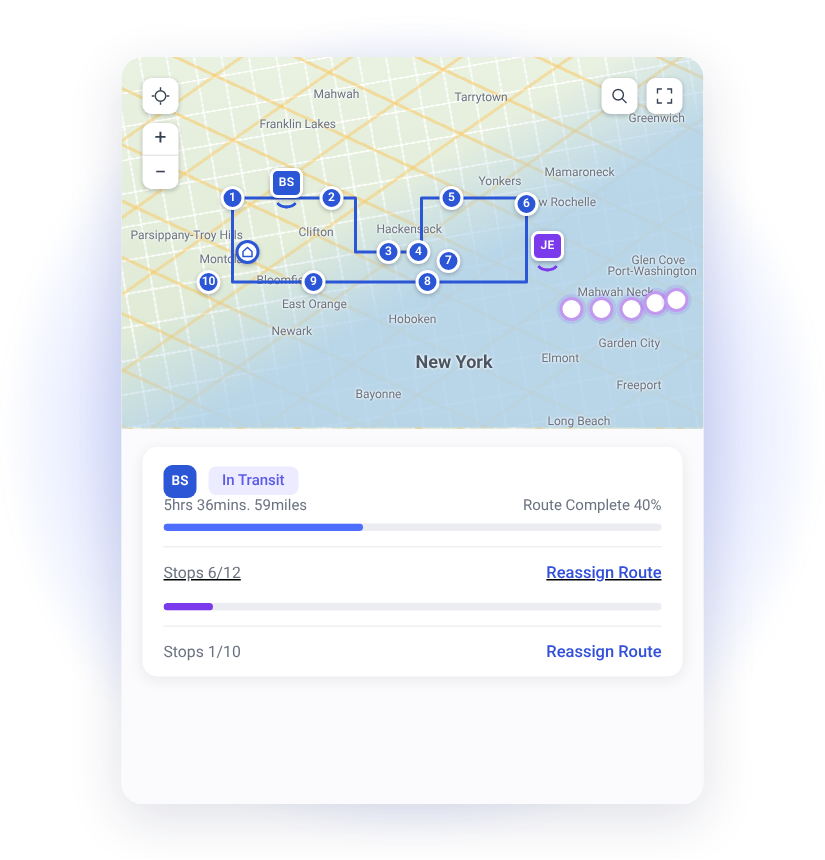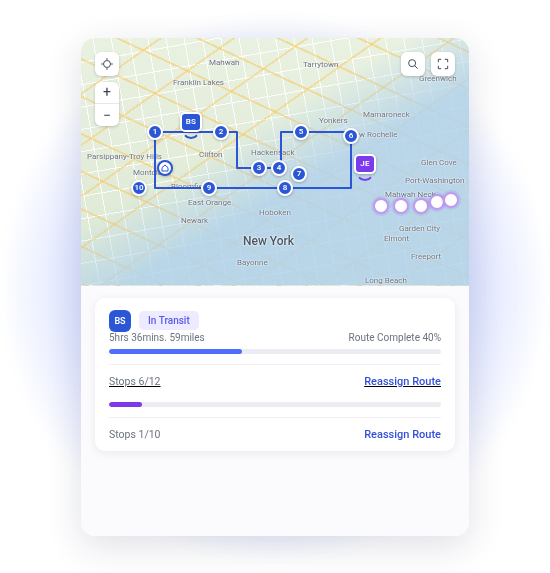--- a/index.html
+++ b/index.html
@@ -151,38 +151,38 @@
     </div>
     <div class="ctrl expand">
       <svg class="icon-svg" viewBox="0 0 24 24">
           <polyline points="4 9 4 4 9 4"></polyline>
           <polyline points="20 9 20 4 15 4"></polyline>
           <polyline points="4 15 4 20 9 20"></polyline>
           <polyline points="20 15 20 20 15 20"></polyline>
         </svg>
     </div>
 
-    <span class="map-label big" style="left:162px; top:196px;">New York</span>
+    <span class="map-label big" style="left:196px; top:196px;font-weight:bold;">New York</span>
     <span class="map-label" style="left:100px; top:178px;">Newark</span>
     <span class="map-label" style="left:238px; top:78px;">Yonkers</span>
     <span class="map-label" style="left:170px; top:110px;">Hackensack</span>
     <span class="map-label" style="left:178px; top:170px;">Hoboken</span>
     <span class="map-label" style="left:118px; top:112px;">Clifton</span>
     <span class="map-label" style="left:52px; top:130px;">Montclair</span>
     <span class="map-label" style="left:90px; top:144px;">Bloomfield</span>
     <span class="map-label" style="left:75px; top:160px;padding-left:32px;">East Orange</span>
     <span class="map-label" style="left:128px; top:20px;">Mahwah</span>
     <span class="map-label" style="left:222px; top:22px;">Tarrytown</span>
     <span class="map-label" style="left:268px; top:92px;">New Rochelle</span>
     <span class="map-label" style="left:282px; top:72px;">Mamaroneck</span>
-    <span class="map-label" style="left:340px; top:120px;">Glen Cove</span>
+    <span class="map-label" style="left:340px; top:131px;">Glen Cove</span>
     <span class="map-label" style="left:324px; top:138px;">Port-Washington</span>
     <span class="map-label" style="left:304px; top:152px;">Mahwah Neck</span>
     <span class="map-label" style="left:318px; top:186px;">Garden City</span>
-    <span class="map-label" style="left:280px; top:196px;margin-left:23px;">Elmont</span>
+    <span class="map-label" style="left:280px; top:196px;">Elmont</span>
     <span class="map-label" style="left:338px; top:36px;">Greenwich</span>
     <span class="map-label" style="left:330px; top:214px;">Freeport</span>
     <span class="map-label" style="left:284px; top:238px;">Long Beach</span>
     <span class="map-label" style="left:156px; top:220px;">Bayonne</span>
     <span class="map-label" style="left:6px; top:114px;">Parsippany-Troy Hills</span>
     <span class="map-label" style="left:92px; top:40px;">Franklin Lakes</span>
 
     <svg class="route-path" viewBox="0 0 388 248">
       <path d="M 74 94 L 156 94 L 156 130 L 200 130 L 200 94 L 270 94 L 270 150 L 200 150 L 130 150 L 74 150 Z" stroke="#2b56d6" stroke-width="2" fill="none" stroke-linejoin="round"></path>
     </svg>

